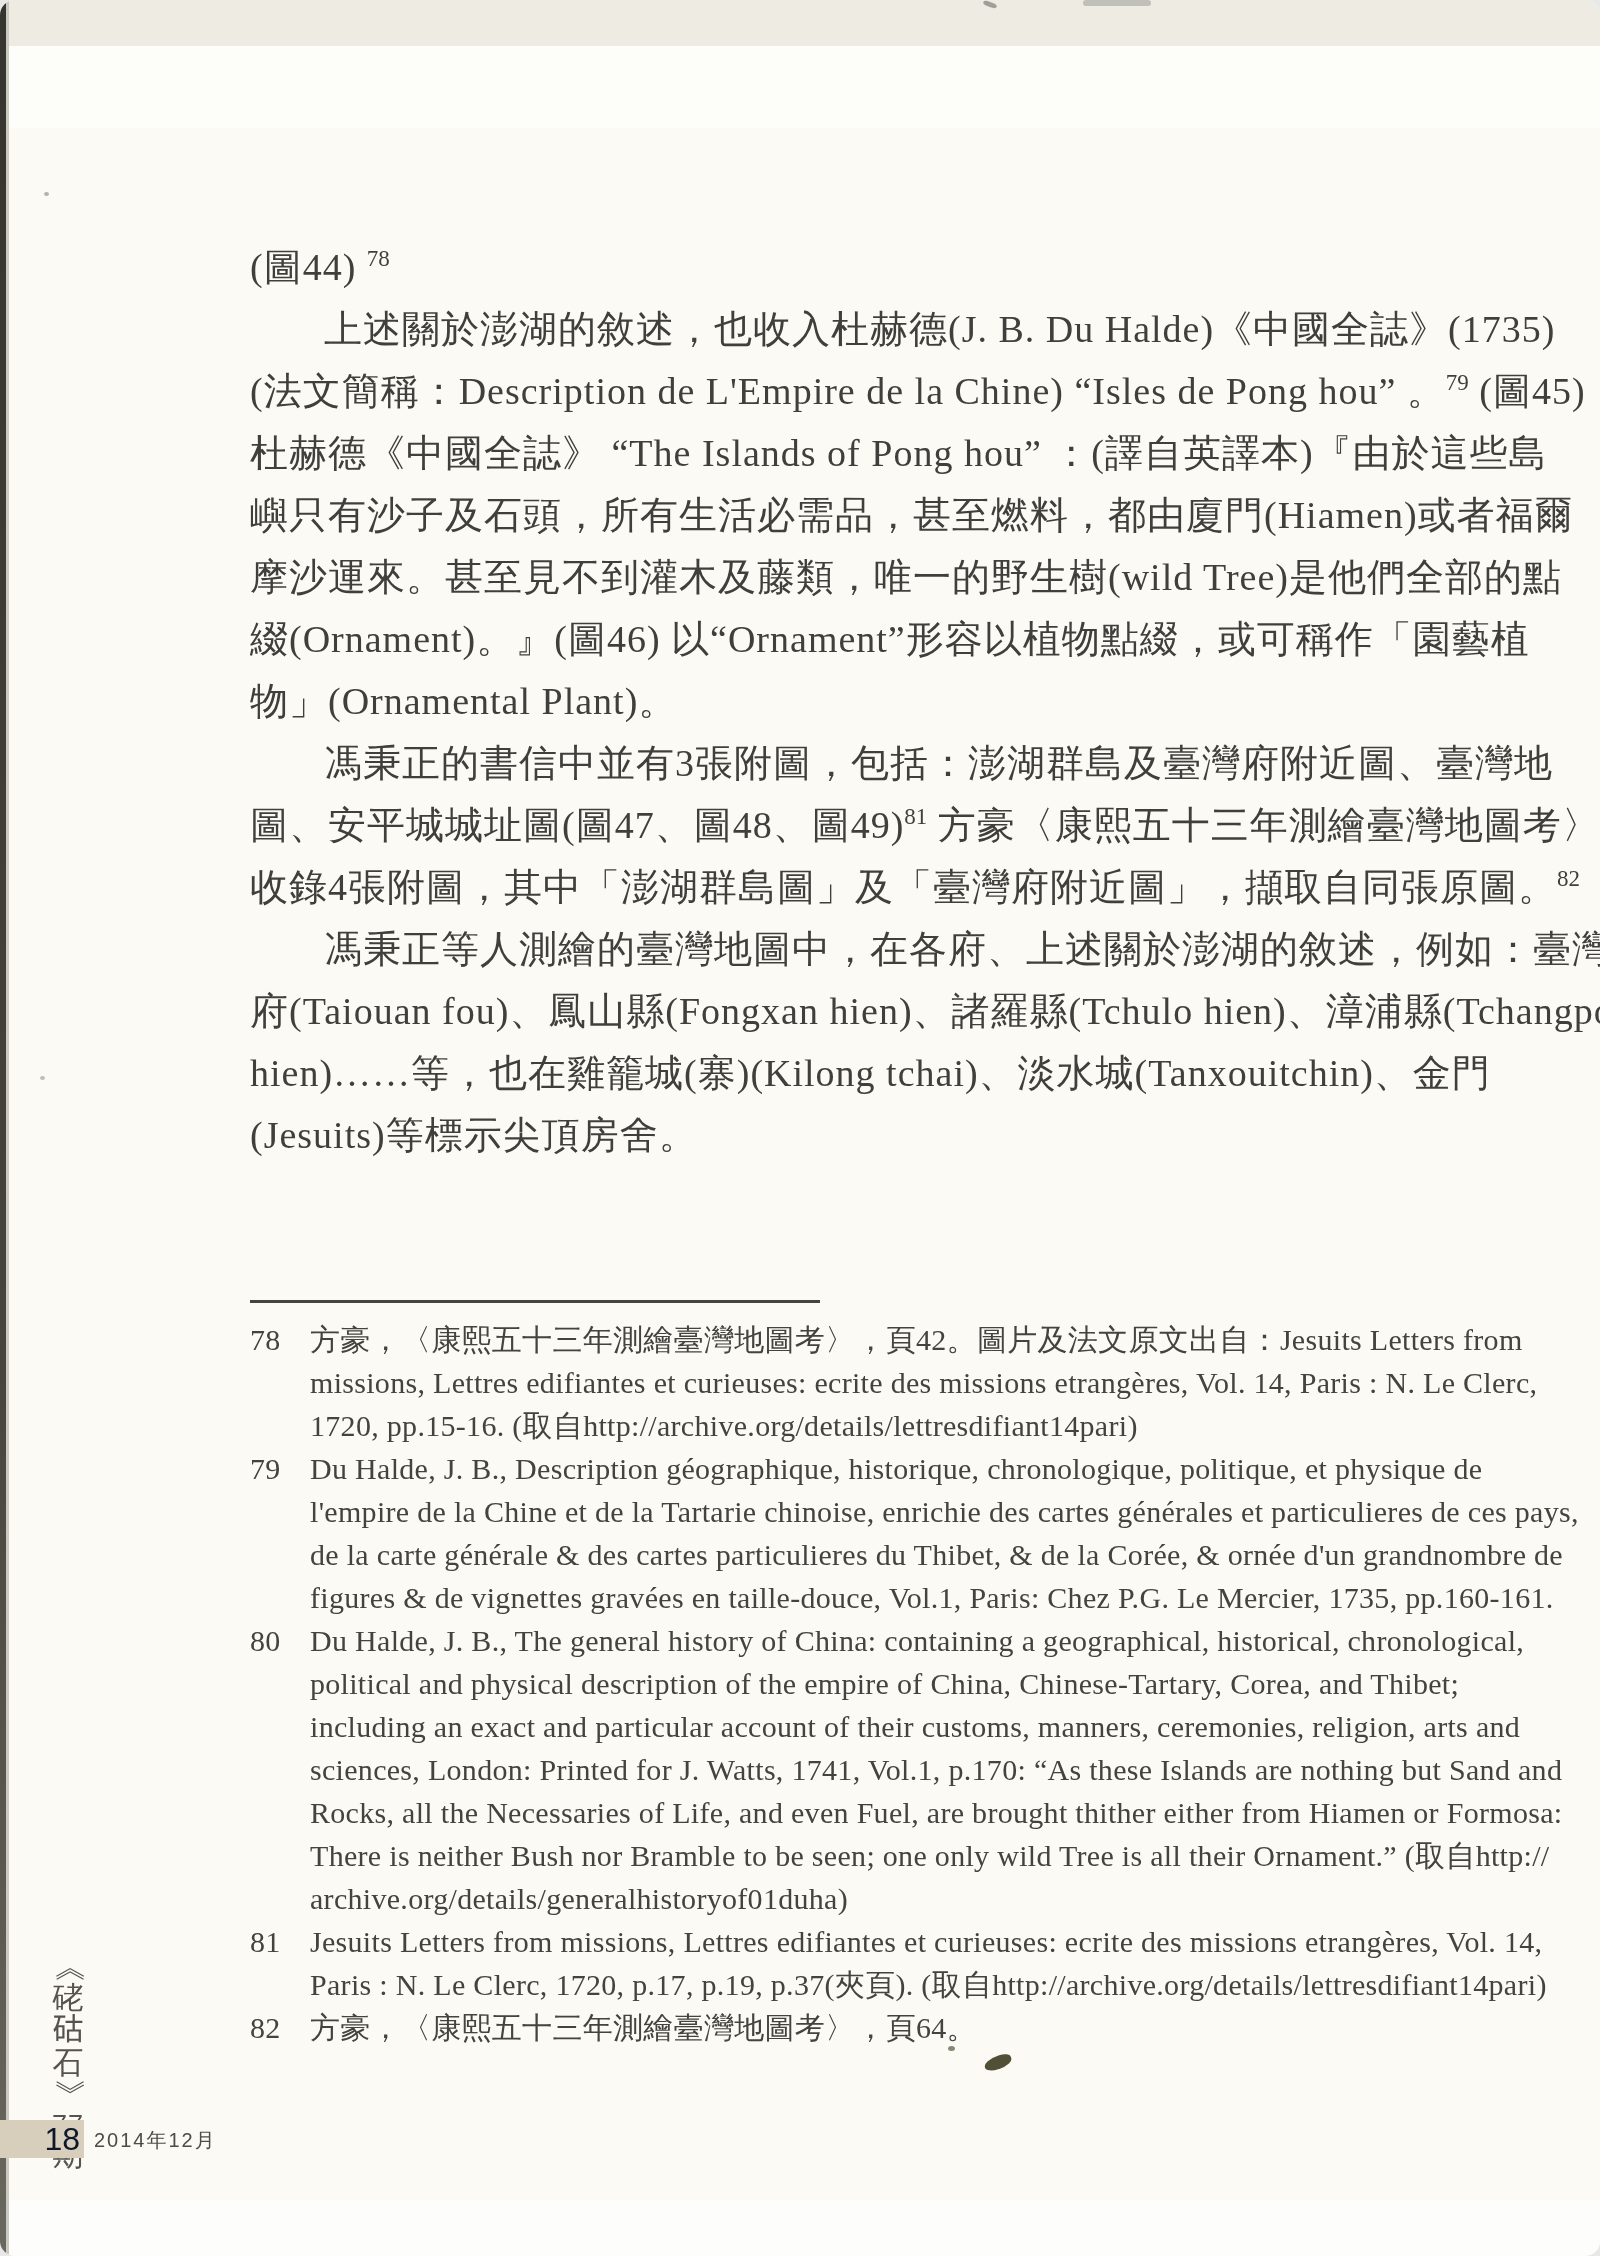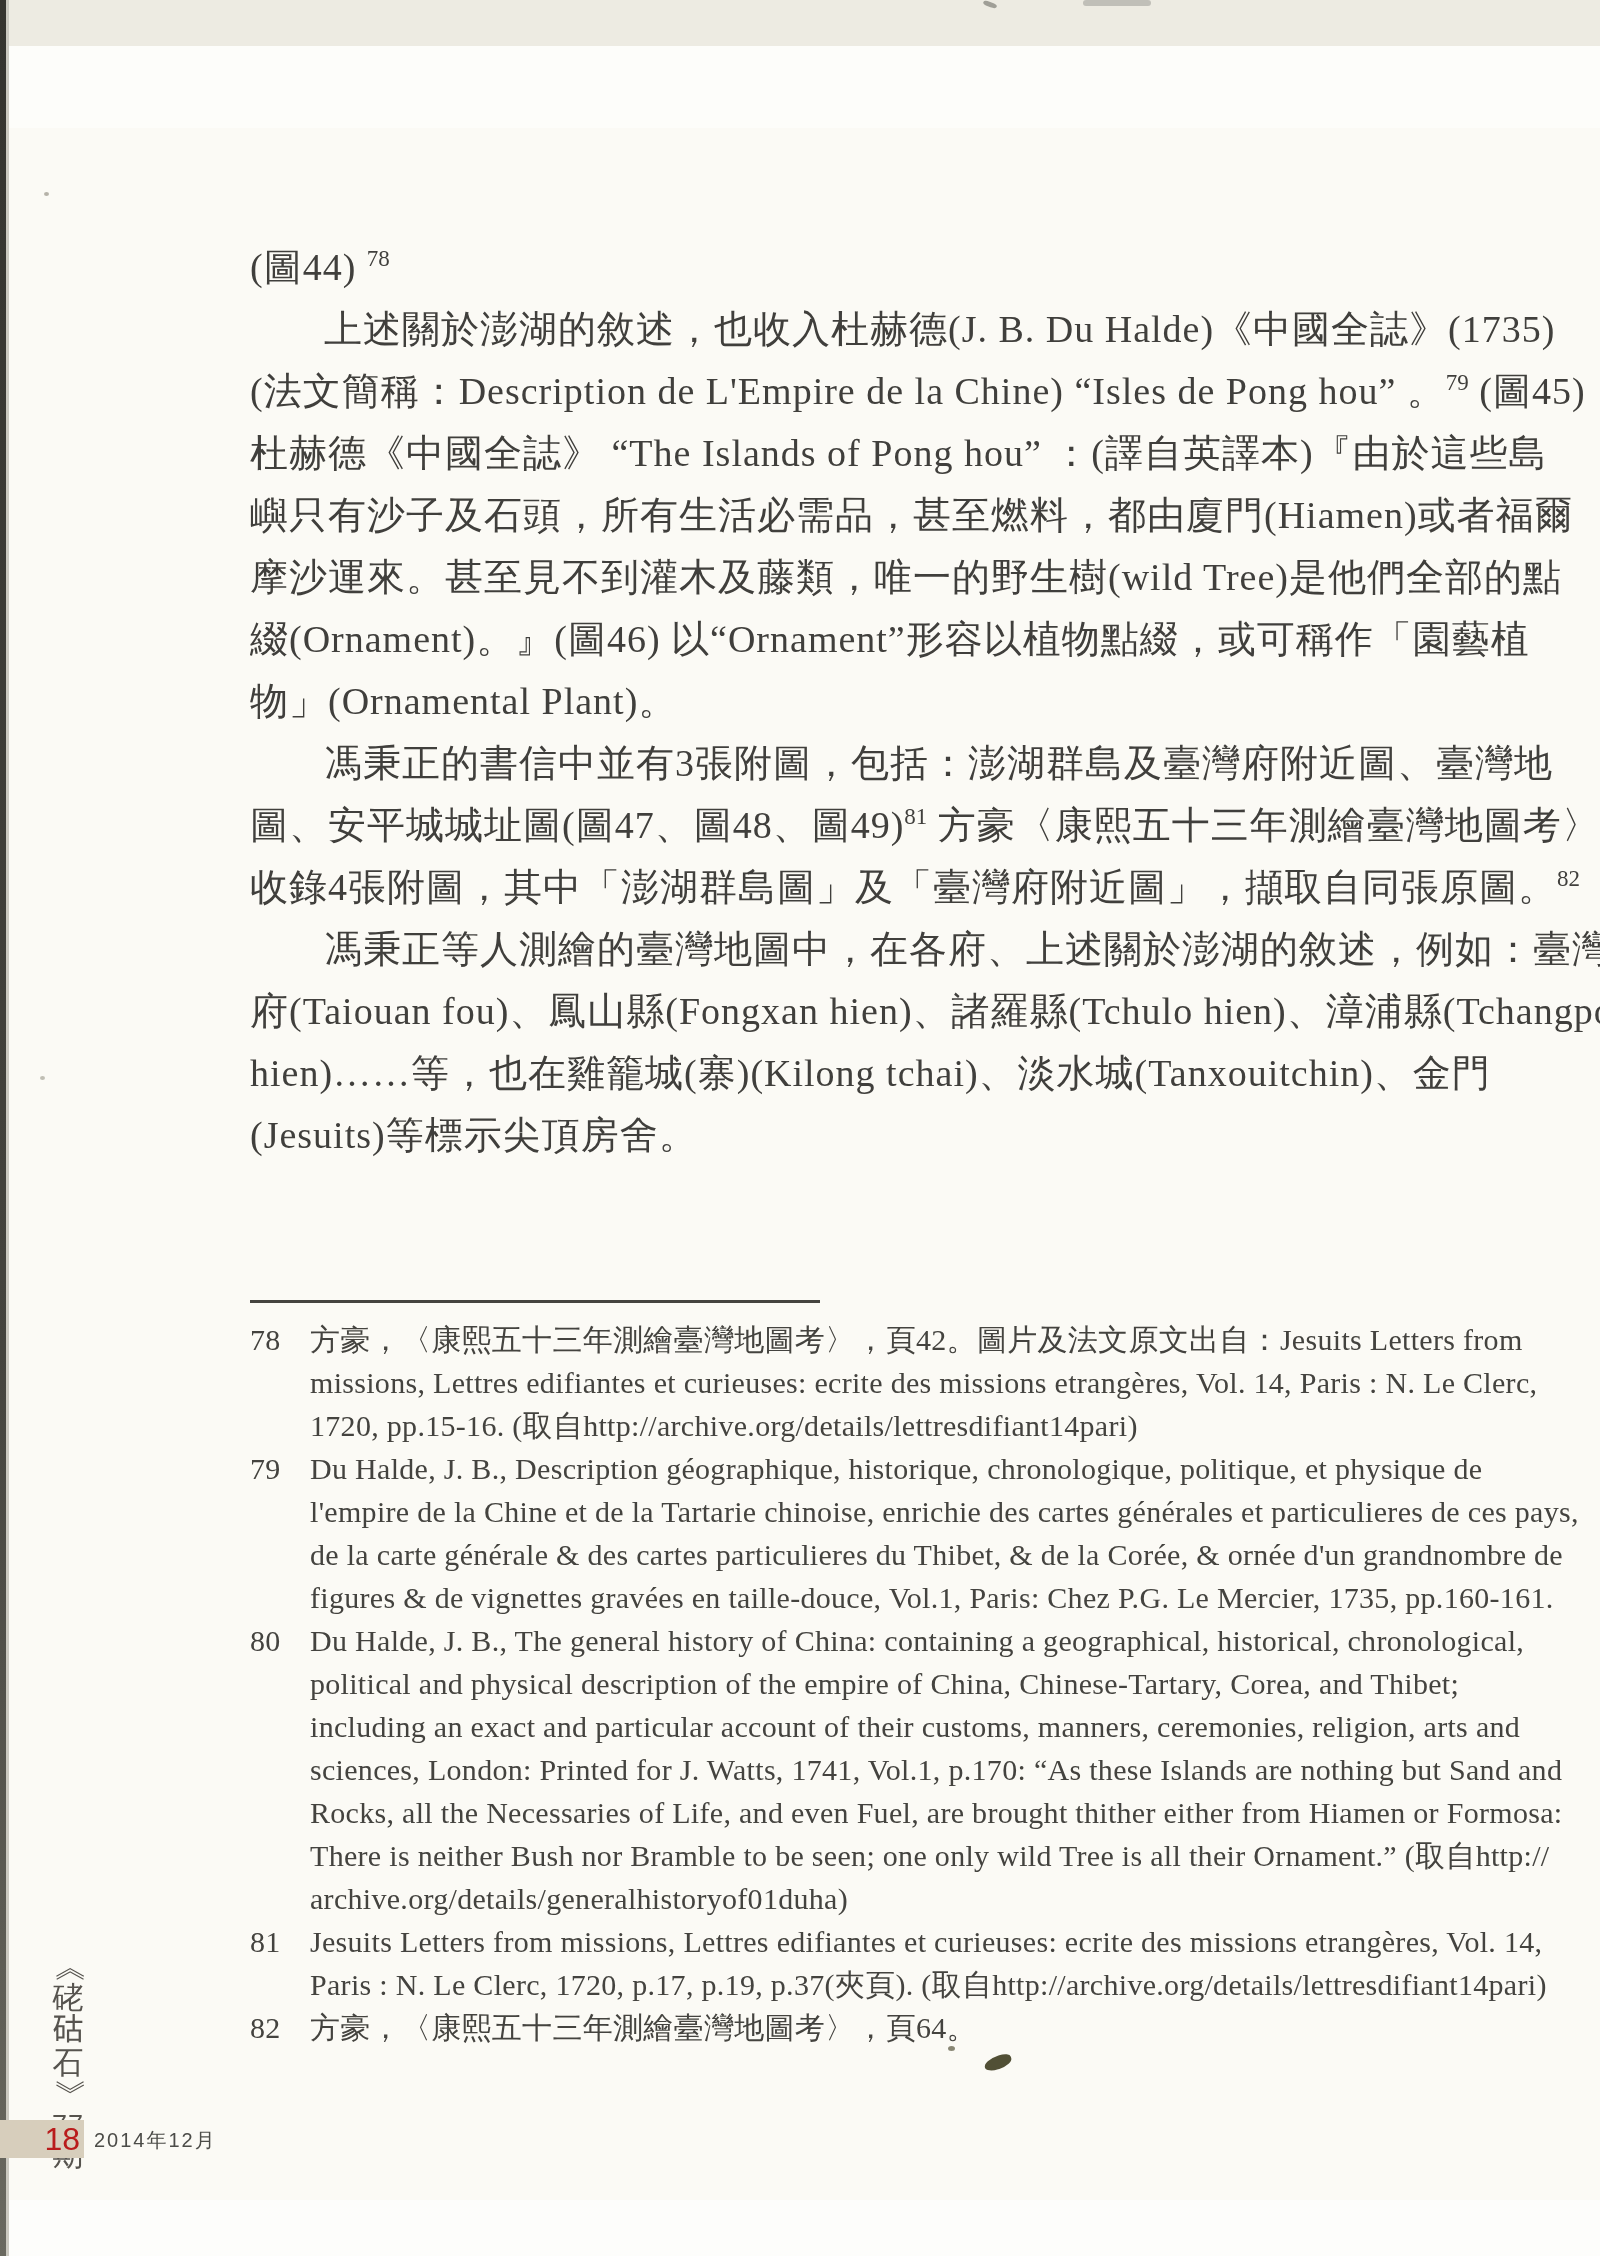--- a/index.html
+++ b/index.html
@@ -1,20 +1,21 @@
 <!DOCTYPE html>
 <html><head>
 <meta charset="utf-8">
 <style>
   html,body{margin:0;padding:0;background:#e8e8e8;}
   .page{
     position:relative;width:1600px;height:2256px;overflow:hidden;
     background:#fbfaf5;
     font-family:"Liberation Serif","DejaVu Serif",serif;
     color:#403f3c;
+    border-radius:15px;
   }
   .band-top{position:absolute;left:0;top:0;width:1600px;height:46px;background:#edebe2;}
   .band-white{position:absolute;left:0;top:46px;width:1600px;height:82px;background:#fdfdfa;}
   .band-bottom{position:absolute;left:0;top:2200px;width:1600px;height:56px;background:#fdfdfb;}
   .edge-line{position:absolute;left:0;top:0;width:6px;height:2256px;background:linear-gradient(#35342f,#45443e 60%,#6a6960);}
   .edge-soft{position:absolute;left:6px;top:0;width:3px;height:2256px;background:#cbc9c0;}
 
   .body-text{position:absolute;left:250px;top:236px;width:1290px;}
   .bline{height:62px;line-height:62px;font-size:38px;letter-spacing:1px;white-space:nowrap;}
   .bline.indent{padding-left:74px;}
@@ -30,21 +31,21 @@
     position:absolute;left:44px;top:1950px;width:48px;
     display:flex;flex-direction:column;align-items:center;
     color:#56534e;font-size:31px;line-height:1.04;
   }
   .tchar{display:block;}
   .tchar.rot{transform:rotate(90deg);}
   .tchar.digits{font-size:27px;font-family:"Liberation Sans","DejaVu Sans",sans-serif;letter-spacing:1px;}
 
   .pagenum-strip{position:absolute;left:0;top:2120px;width:84px;height:38px;background:#d7cebc;}
   .pagenum{position:absolute;right:4px;top:0;height:38px;line-height:38px;
-    font-family:"Liberation Sans","DejaVu Sans",sans-serif;font-size:32px;color:#b91c1c;}
+    font-family:"Liberation Sans","DejaVu Sans",sans-serif;font-size:32px;color:#0f172a;}
   .issue-date{position:absolute;left:94px;top:2122px;height:36px;line-height:36px;
     font-family:"Liberation Sans","DejaVu Sans",sans-serif;font-size:20px;color:#4c4c48;letter-spacing:2px;}
 
   .speck{position:absolute;border-radius:50%;}
   .sp-top1{left:983px;top:2px;width:14px;height:5px;background:#86857e;transform:rotate(20deg);opacity:.75;border-radius:40%;}
   .sp-top2{left:1083px;top:0;width:68px;height:6px;background:#8a8a85;opacity:.45;border-radius:3px;}
   .sp-left1{left:44px;top:192px;width:5px;height:4px;background:#b5b2a8;}
   .sp-left2{left:40px;top:1076px;width:5px;height:4px;background:#c0beb4;}
   .smudge-main{left:984px;top:2056px;width:28px;height:13px;background:#3e3c20;transform:rotate(-18deg);opacity:.9;border-radius:60% 40% 55% 45%;}
   .smudge-small{left:948px;top:2046px;width:7px;height:5px;background:#6b6954;opacity:.8;}

